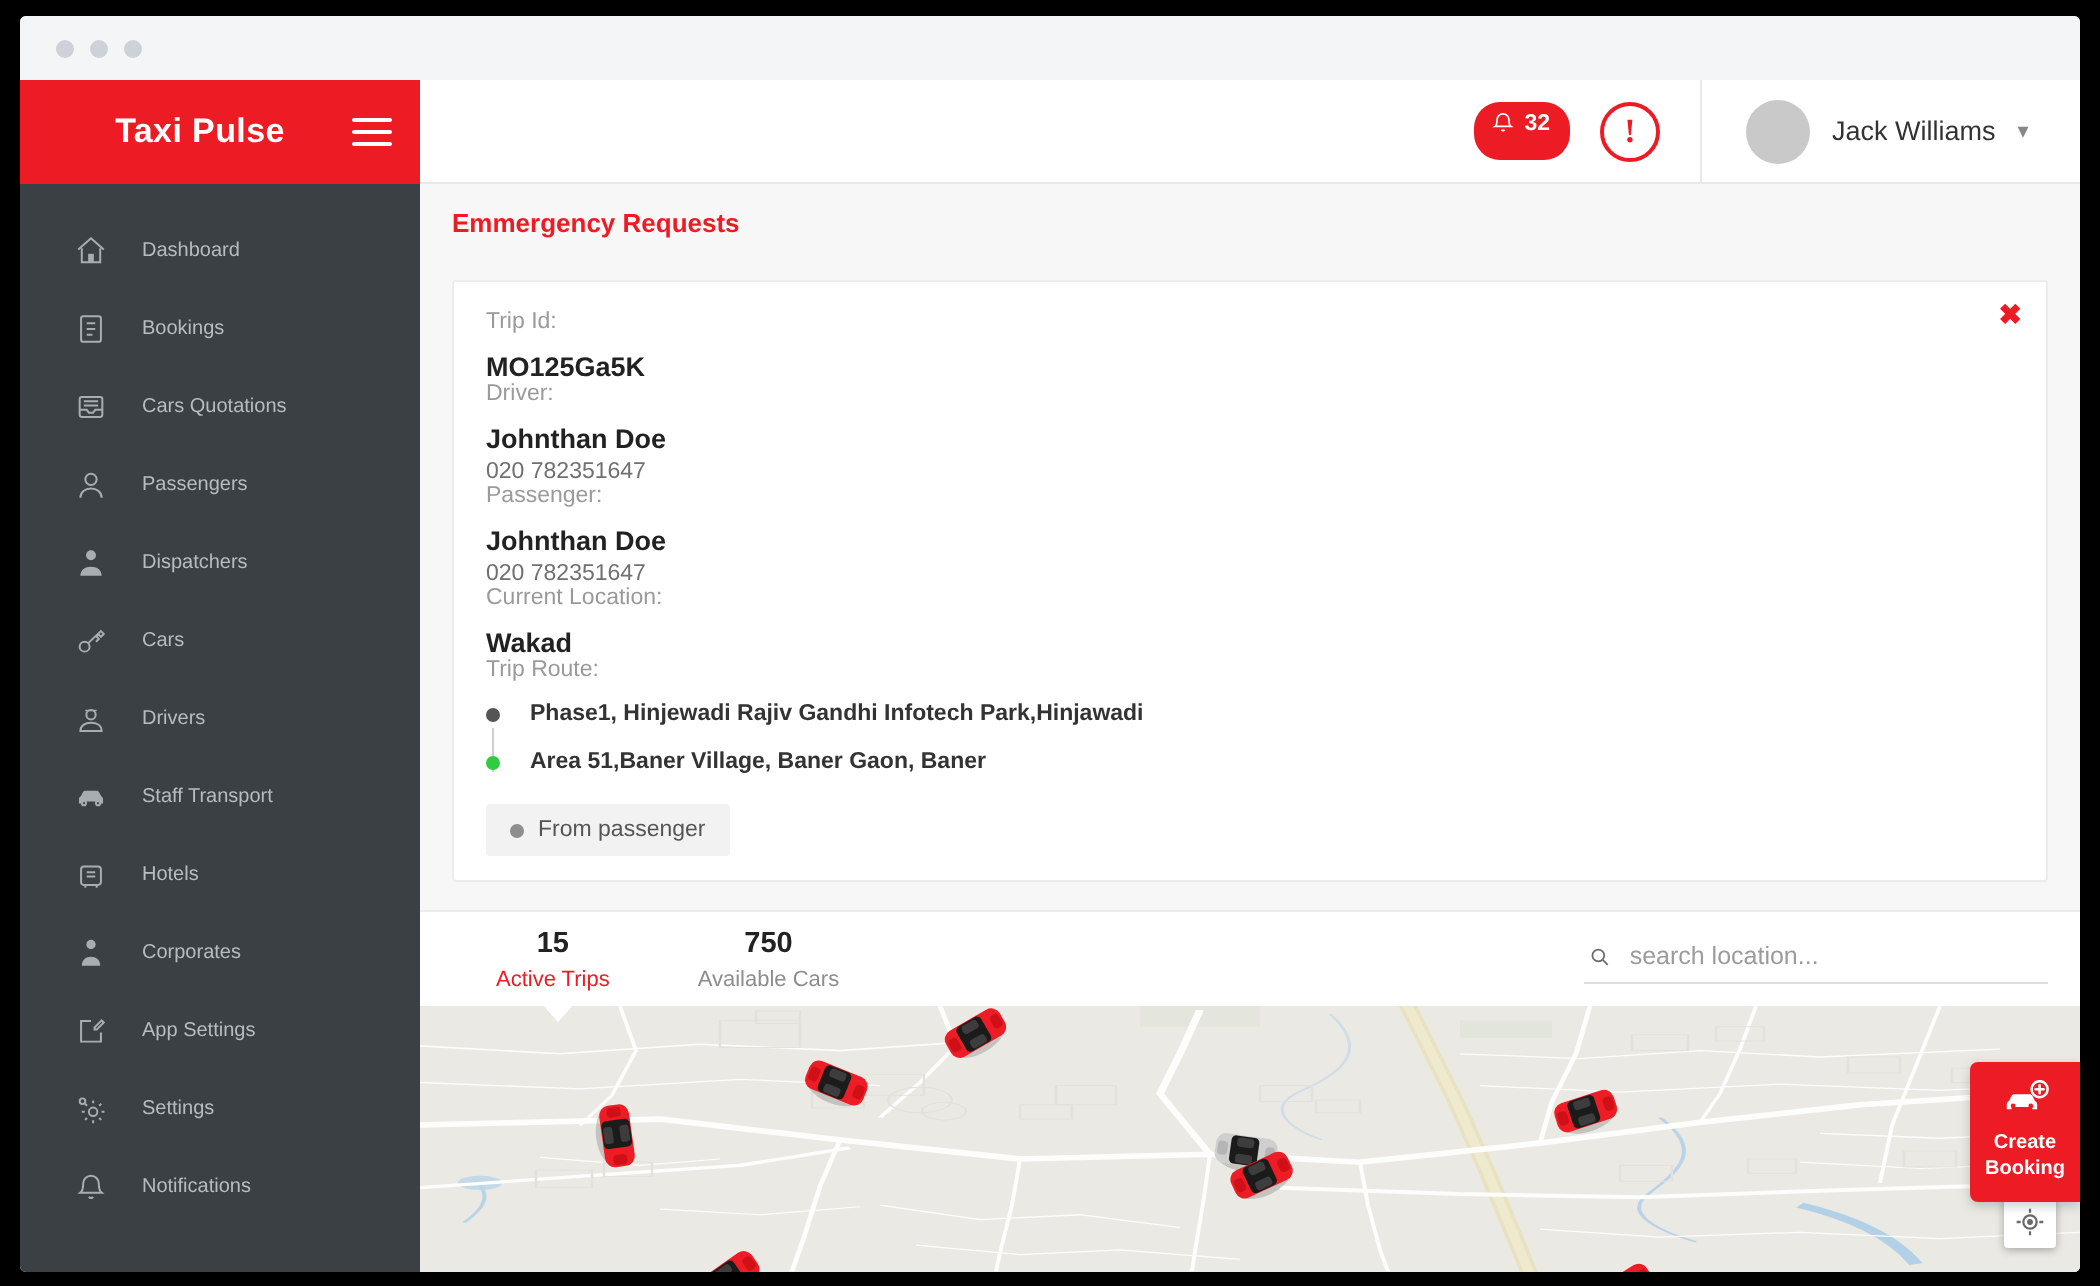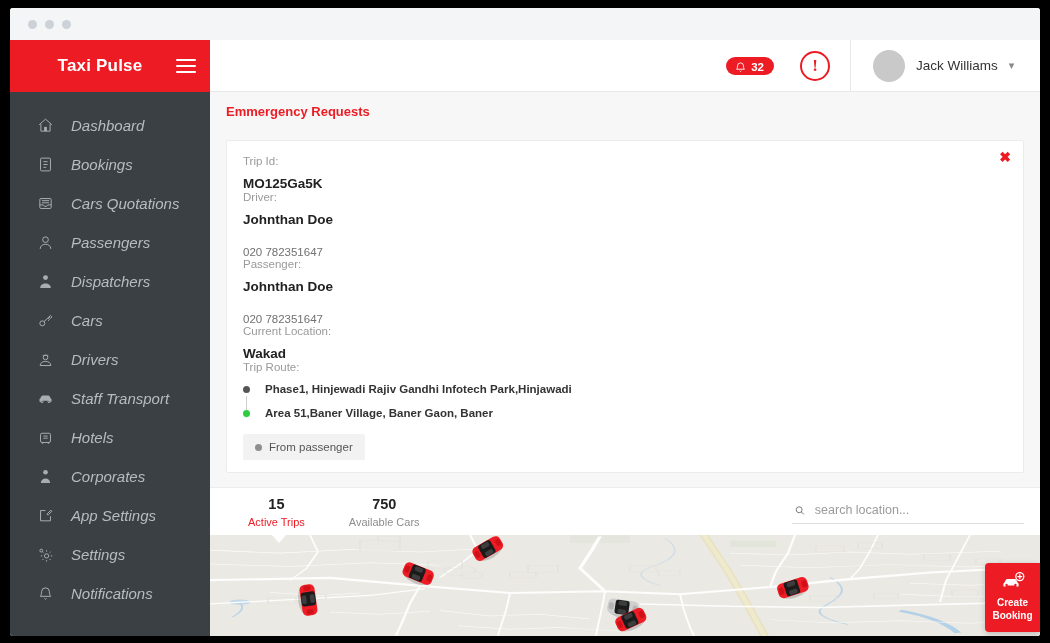--- a/index.html
+++ b/index.html
@@ -37,39 +37,39 @@
   .brand-title {
     font-size: 17px; font-weight: bold; letter-spacing: .2px;
     flex: 1; text-align: center; padding-left: 14px;
   }
   .hamburger { width: 20px; display: flex; flex-direction: column; gap: 3.5px; cursor: pointer; }
   .hamburger i { display: block; height: 2.5px; background: #fff; border-radius: 1px; }
   .nav { padding-top: 14px; }
   .nav-item {
     display: flex; align-items: center; gap: 16px;
     padding: 0 0 0 26px; height: 39px;
-    color: #b7bcc1; font-size: 15px; cursor: pointer; font-style: italic;
+    color: #b7bcc1; font-size: 10px; cursor: pointer;
   }
   .nav-ico { width: 19px; height: 19px; flex: 0 0 19px; display: flex; align-items: center; justify-content: center; }
   .nav-ico svg { width: 17px; height: 17px; fill: none; stroke: #a8adb2; stroke-width: 1.4; }
   .nav-ico svg .f { fill: #a8adb2; stroke: none; }
 
   
   .main { flex: 1; display: flex; flex-direction: column; background: #fff; position: relative; }
 
   
   .topbar {
     height: 52px; background: #fff; border-bottom: 1px solid #e8e8e8;
     display: flex; align-items: center; justify-content: flex-end;
   }
   .bell-badge {
     display: flex; align-items: center; gap: 4px;
     background: #ed1c24; color: #fff; border-radius: 13px;
-    padding: 4px 10px 1px 8px; font-size: 11.5px; font-weight: bold;
-    margin-right: 26px; cursor: pointer;
+    padding: 4px 10px 12px 8px; font-size: 11.5px; font-weight: bold;
+    margin-right: 15px; cursor: pointer;
   }
   .bell-badge svg { width: 13px; height: 13px; stroke: #fff; fill: none; stroke-width: 1.6; }
   .alert-btn {
     width: 30px; height: 30px; border-radius: 50%;
     border: 2px solid #ed1c24; color: #ed1c24;
     display: flex; align-items: center; justify-content: center;
     font-size: 17px; font-weight: bold; cursor: pointer; margin-right: 20px;
     font-family: "Liberation Serif", serif;
   }
   .user-box {
@@ -91,21 +91,21 @@
   }
   .emerg-cols { display: flex; flex-direction: column; }
   .ecol { padding-right: 14px; }
   .ecol.c1 { width: 148px; }
   .ecol.c2 { width: 136px; }
   .ecol.c3 { width: 132px; }
   .ecol.c4 { width: 124px; }
   .ecol.c5 { flex: 1; }
   .elabel { font-size: 11.5px; color: #9a9a9a; margin-bottom: 9px; }
   .eval { font-size: 13.5px; color: #222; font-weight: bold; }
-  .esub { font-size: 11.5px; color: #707070; margin-top: 19px; }
+  .esub { font-size: 11.5px; color: #707070; margin-top: 3px; }
   .route-row { display: flex; gap: 15px; font-size: 11.5px; color: #333; line-height: 1.32; }
   .route-row + .route-row { margin-top: 9px; }
   .rdot { width: 7px; height: 7px; border-radius: 50%; flex: 0 0 7px; margin-top: 4px; position: relative; }
   .rdot.start { background: #555; }
   .rdot.start:after {
     content: ""; position: absolute; left: 3px; top: 10px;
     width: 1px; height: 22px; background: #cfcfcf;
   }
   .rdot.end { background: #2ecc40; }
   .rtext { font-weight: bold; }

